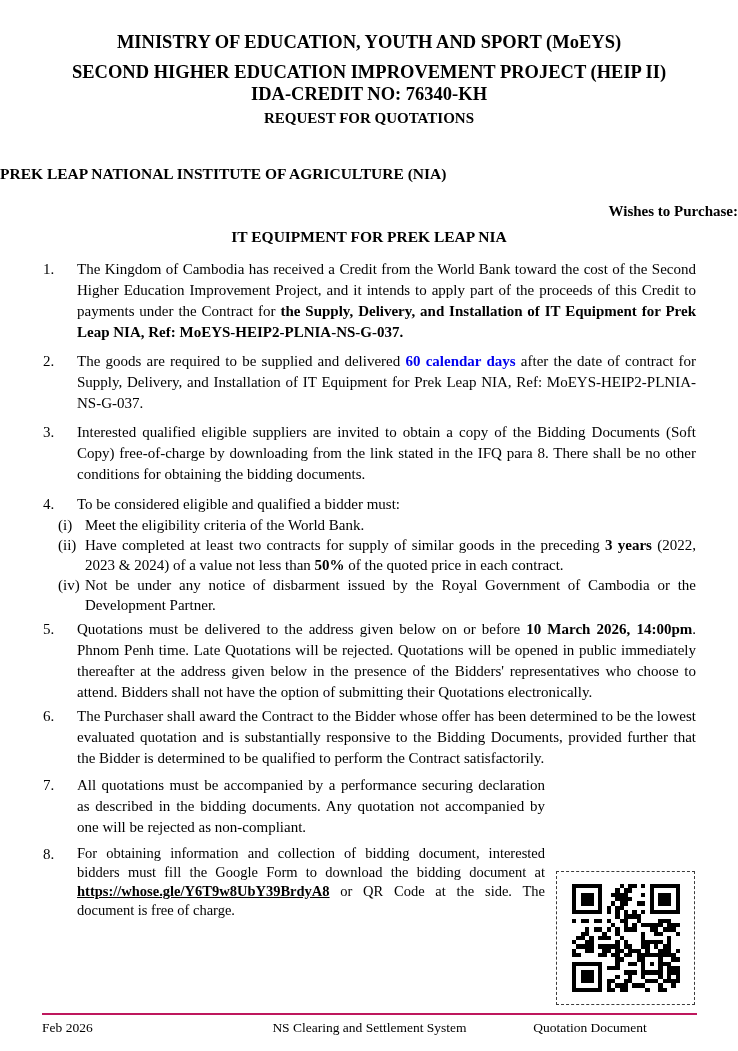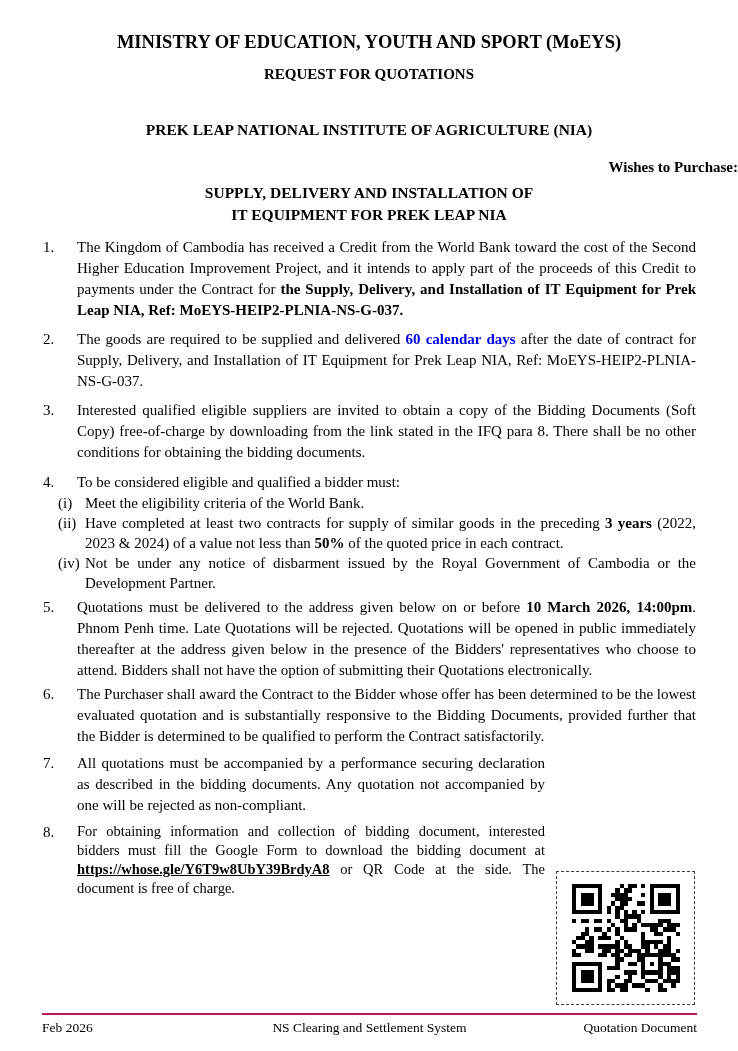--- a/index.html
+++ b/index.html
@@ -8,21 +8,21 @@
     width:738px;height:1051px;
     background:#ffffff;color:#000;
     font-family:"Liberation Serif","DejaVu Serif",serif;
     display:flex;flex-direction:column;
     overflow:hidden;box-sizing:border-box;
     padding-top:32px;
   }
   .h-ministry{font-size:18.5px;font-weight:700;text-align:center;line-height:20px;margin:0 0 9px 0;}
   .h-project{font-size:18.5px;font-weight:700;text-align:center;line-height:22px;}
   .h-rfq{font-size:15px;font-weight:700;text-align:center;line-height:16px;margin-top:5px;}
-  .h-institute{font-size:15.5px;font-weight:700;text-align:center;line-height:16px;margin-top:40px;}
+  .h-institute{font-size:15.5px;font-weight:700;line-height:16px;margin-top:40px;}
   .h-wishes{font-size:15px;font-weight:700;text-align:right;line-height:16px;margin-top:21px;}
   .h-subject{font-size:15.5px;font-weight:700;text-align:center;line-height:22px;margin-top:7px;}
 
   .items{padding:0 42px 0 43px;margin-top:11px;font-size:15px;}
   .item{display:flex;}
   .item .num{flex:0 0 34px;line-height:21px;}
   .item .body{flex:1;text-align:justify;line-height:21px;}
   .body.narrow{margin-right:151px;}
   .body.small{font-size:14.5px;line-height:19px;}
 
@@ -44,38 +44,41 @@
 
   .footer{
     margin:auto 41px 15px 42px;
     border-top:2px solid #be185d;
     padding-top:4px;
     display:flex;align-items:baseline;
     font-size:13.5px;line-height:17px;
   }
   .f-l{flex:1;text-align:left;}
   .f-c{flex:2;text-align:center;}
-  .f-r{flex:1;text-align:right;}
+  .f-r{flex:1;}
 </style>
 </head>
 <body>
 
 <div class="page">
 
   <div class="h-ministry">MINISTRY OF EDUCATION, YOUTH AND SPORT (MoEYS)</div>
 
+  <div class="h-project">
+    <div>SECOND HIGHER EDUCATION IMPROVEMENT PROJECT (HEIP II)</div>
+    <div>IDA-CREDIT NO: 76340-KH</div>
+  </div>
 
   <div class="h-rfq">REQUEST FOR QUOTATIONS</div>
 
   <div class="h-institute">PREK LEAP NATIONAL INSTITUTE OF AGRICULTURE (NIA)</div>
 
   <div class="h-wishes">Wishes to Purchase:</div>
 
   <div class="h-subject">
-    <div>SUPPLY, DELIVERY AND INSTALLATION OF</div>
     <div>IT EQUIPMENT FOR PREK LEAP NIA</div>
   </div>
 
   <div class="items">
 
     <div class="item">
       <span class="num">1.</span>
       <div class="body"><span>The Kingdom of Cambodia has received a Credit from the World Bank toward the cost of the Second Higher Education Improvement Project, and it intends to apply part of the proceeds of this Credit to payments under the Contract for </span><span class="b">the Supply, Delivery, and Installation of IT Equipment for Prek Leap NIA, Ref: MoEYS-HEIP2-PLNIA-NS-G-037.</span></div>
     </div>
 

